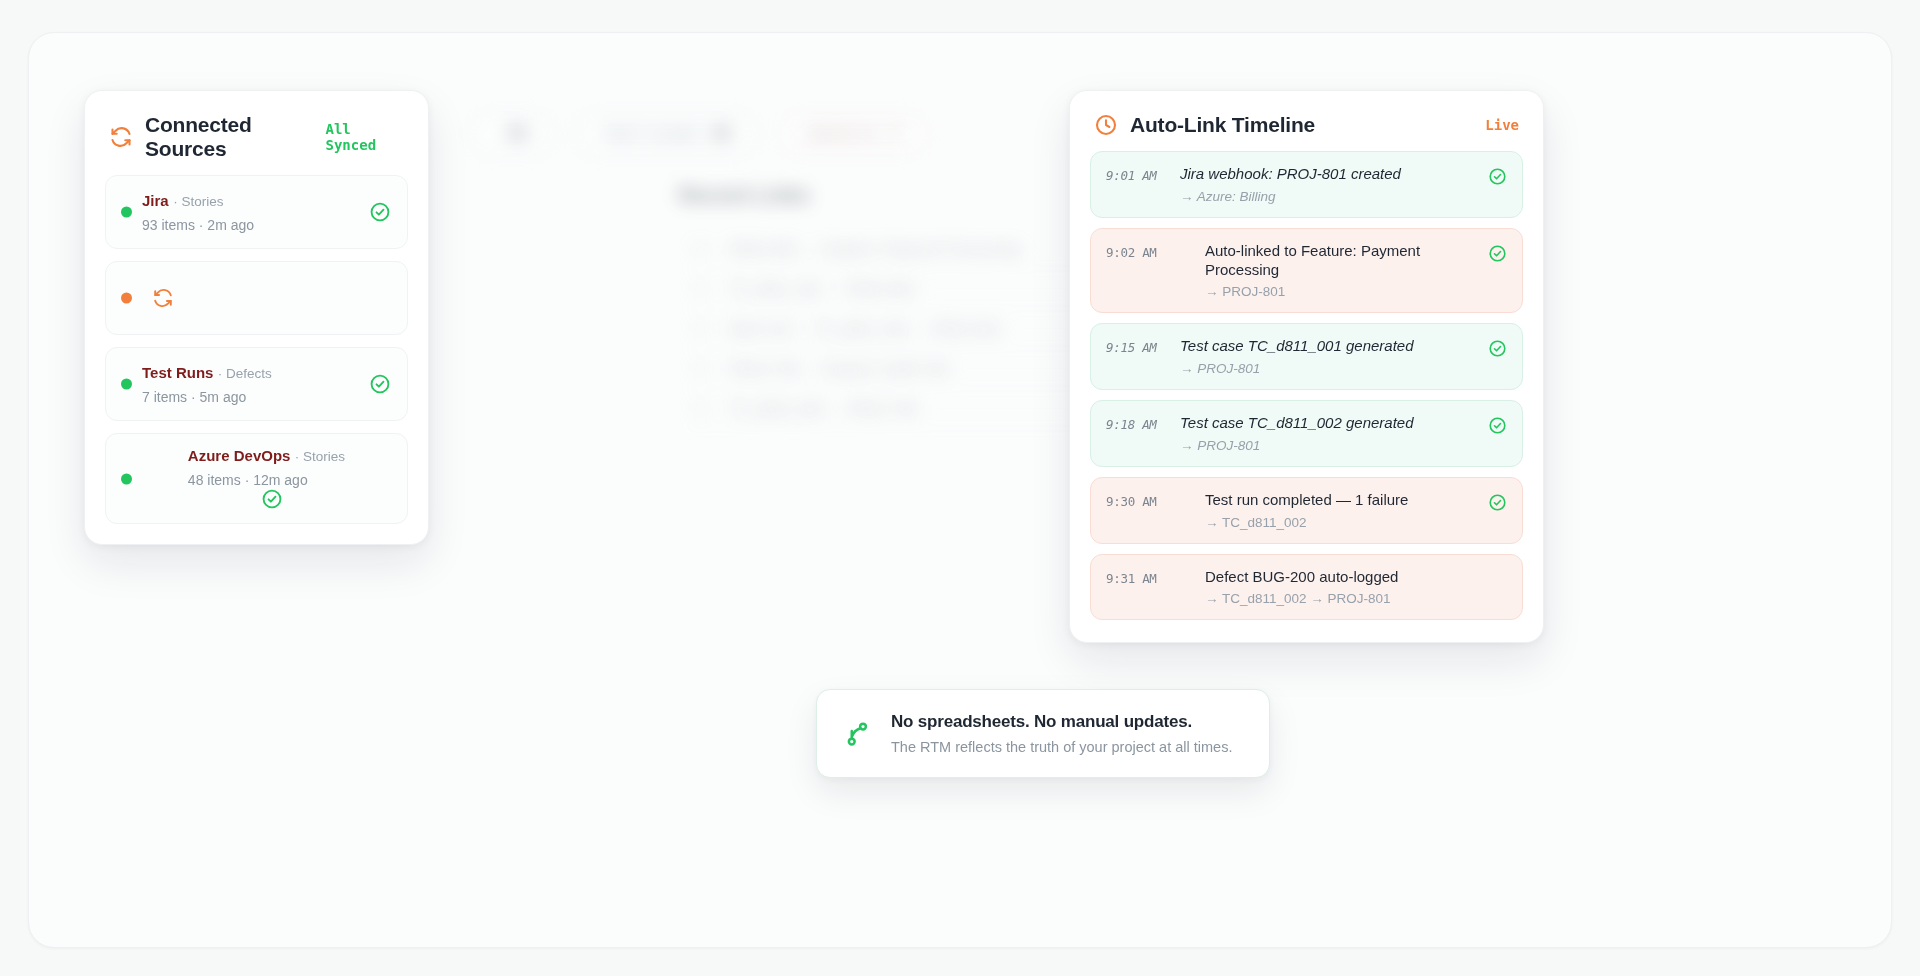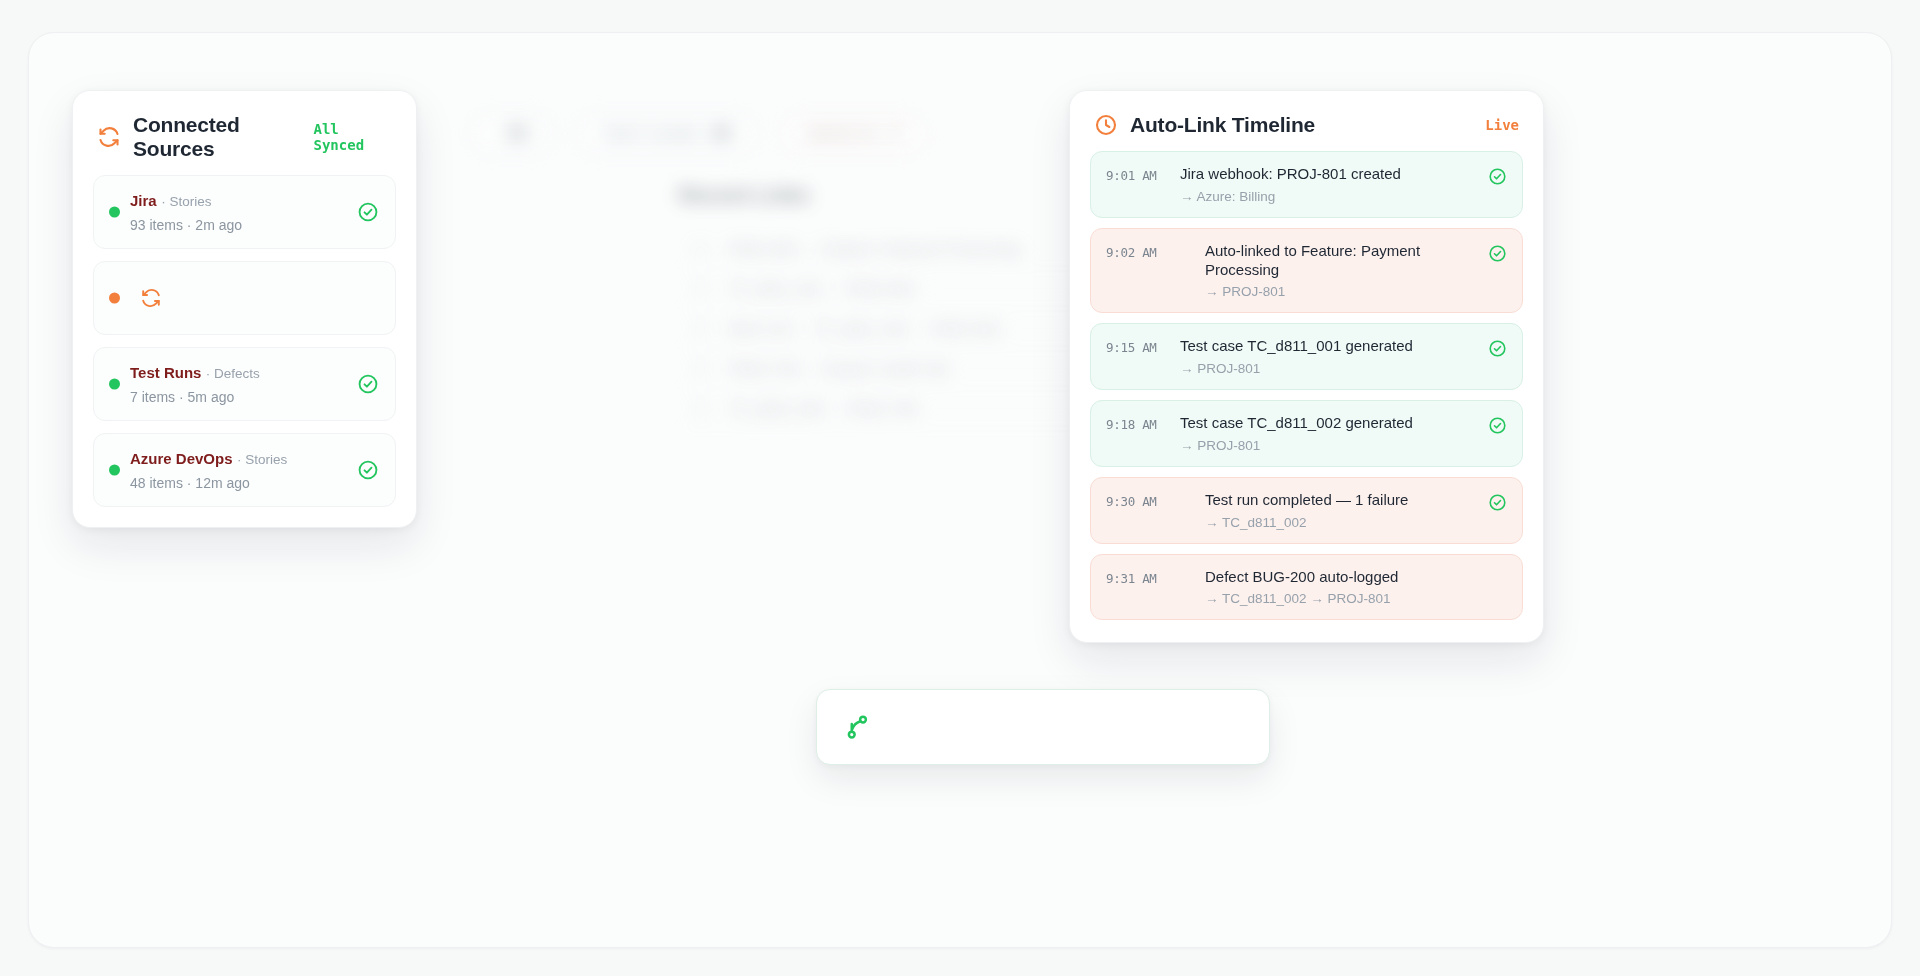--- a/index.html
+++ b/index.html
@@ -118,37 +118,37 @@
     margin-left: auto;
     font-family: "DejaVu Sans Mono", monospace;
     font-size: 14px;
     font-weight: 700;
   }
   .head-badge.green { color: #22c55e; }
   .head-badge.orange { color: #f2803c; }
 
   
   #sources-card {
-    left: 43px;
+    left: 55px;
     top: 57px;
     width: 345px;
   }
   .src-list { padding: 0 20px 20px 20px; }
   .src-row {
     position: relative;
     display: flex;
     align-items: center;
     background: #fcfdfd;
     border: 1px solid #f0f2f3;
     border-radius: 12px;
     padding: 13px 16px 13px 36px;
     margin-bottom: 12px;
     min-height: 74px;
   }
-  .src-row:last-child { margin-bottom: 0; }
+  .src-row:last-child { margin-bottom: 0; flex-direction: column; }
   .dot {
     position: absolute;
     left: 15px;
     top: 50%;
     transform: translateY(-50%);
     width: 11px; height: 11px;
     border-radius: 50%;
   }
   .dot.green  { background: #22c55e; }
   .dot.orange { background: #f2803c; }
@@ -181,21 +181,21 @@
   .tl-row {
     display: flex;
     align-items: flex-start;
     border-radius: 12px;
     padding: 13px 15px;
     margin-bottom: 10px;
     border: 1px solid transparent;
     min-height: 64px;
   }
   .tl-row:last-child { margin-bottom: 0; }
-  .tl-row.mint { background: #f0faf6; border-color: #d8f0e6; }
+  .tl-row.mint { background: #f0faf6; border-color: #d8f0e6; font-style: italic; }
   .tl-row.rose { background: #fdf1ee; border-color: #f9ddd5; gap: 25px; }
   .tl-time {
     font-family: "DejaVu Sans Mono", monospace;
     font-size: 12.5px;
     color: #7b858f;
     width: 74px;
     flex: none;
     padding-top: 3px;
     letter-spacing: -.3px;
   }
@@ -424,15 +424,19 @@
       </div>
   </div>
 
   <div id="callout">
     <svg class="callout-icon" viewBox="0 0 24 24" fill="none" stroke="#22c55e" stroke-width="2" stroke-linecap="round" stroke-linejoin="round">
       <circle cx="7" cy="18" r="2.3"></circle>
       <circle cx="16" cy="6" r="2.3"></circle>
       <path d="M7 15.7V9.5"></path>
       <path d="M13.8 7.4c-3.2 1.1-5.4 3.2-6.4 6.2"></path>
     </svg>
+    <div>
+      <div class="callout-title">No spreadsheets. No manual updates.</div>
+      <div class="callout-sub">The RTM reflects the truth of your project at all times.</div>
+    </div>
   </div>
 
 </div>
 
 </body></html>

